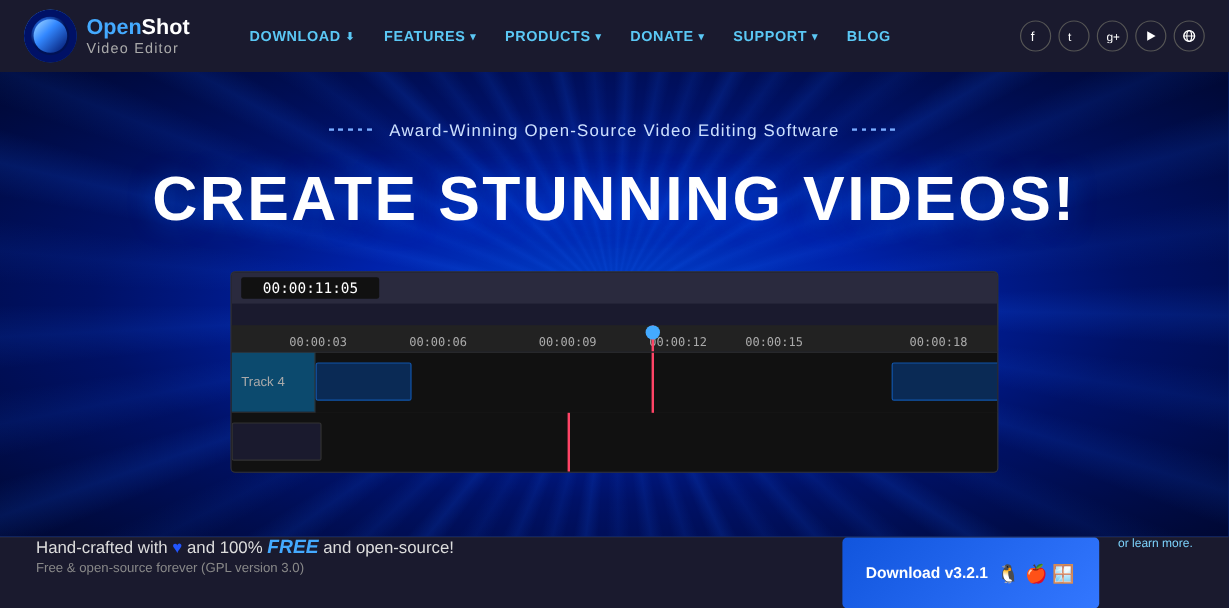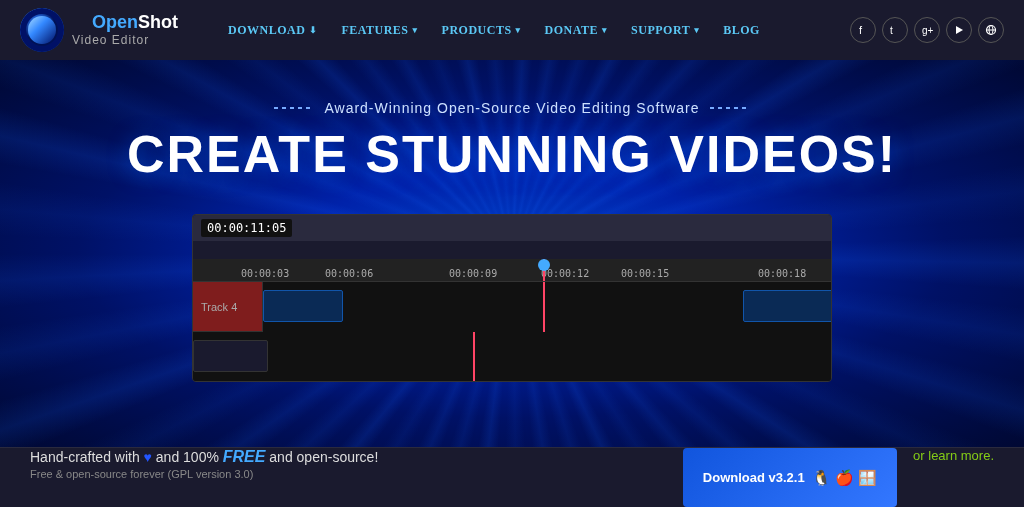--- a/index.html
+++ b/index.html
@@ -34,21 +34,21 @@
     }
     .logo-circle::before {
       content: '';
       position: absolute;
       width: 28px; height: 28px;
       border-radius: 50%;
       background: linear-gradient(135deg, #aaddff 0%, #3388ff 40%, #001166 100%);
       top: 8px; left: 8px;
     }
     .logo-text { display: flex; flex-direction: column; }
-    .logo-main { color: white; font-size: 18px; font-weight: bold; line-height: 1.1; margin-left: 20px; }
+    .logo-main { color: white; font-size: 18px; font-weight: bold; line-height: 1.1; }
     .logo-main span { color: #4af; }
     .logo-sub { color: #aaa; font-size: 12px; letter-spacing: 1px; }
 
     .nav-links {
       display: flex;
       align-items: center;
       gap: 4px;
       flex: 1;
     }
     .nav-item {
@@ -56,21 +56,20 @@
       font-size: 12px;
       font-weight: bold;
       text-transform: uppercase;
       letter-spacing: 0.5px;
       padding: 6px 10px;
       cursor: pointer;
       display: flex;
       align-items: center;
       gap: 4px;
       white-space: nowrap;
-      font-family: Liberation Serif, serif;
     }
     .nav-arrow { font-size: 9px; }
 
     .nav-social {
       display: flex;
       align-items: center;
       gap: 6px;
     }
     .social-btn {
       width: 26px; height: 26px;
@@ -167,21 +166,21 @@
       z-index: 2;
       display: flex;
       flex-direction: column;
       align-items: center;
       padding-top: 40px;
     }
     .hero-subtitle {
       color: #cce0ff;
       font-size: 14px;
       letter-spacing: 1px;
-      margin-bottom: 8px;
+      margin-bottom: 20px;
       display: flex;
       align-items: center;
       gap: 10px;
     }
     .deco-line {
       width: 40px; height: 2px;
       background: repeating-linear-gradient(90deg, #7af 0px, #7af 4px, transparent 4px, transparent 8px);
     }
     .hero-title {
       color: white;
@@ -208,21 +207,21 @@
       padding: 4px 8px;
       display: flex;
       align-items: center;
       gap: 8px;
     }
     .time-display {
       color: white;
       font-size: 12px;
       font-family: monospace;
       background: #111;
-      padding: 2px 6px;
+      padding: 2px 18px;
       border-radius: 2px;
     }
     .timeline-ruler {
       background: #222;
       height: 22px;
       position: relative;
       overflow: hidden;
       margin-top: 18px;
     }
     .ruler-label {
@@ -237,21 +236,21 @@
       border-top: 1px solid #333;
       display: flex;
       align-items: center;
     }
     .track-label {
       width: 70px;
       padding: 6px 8px;
       color: #aaa;
       font-size: 11px;
       border-right: 1px solid #333;
-      background: #7f1d1d;
+      background: #0c4a6e;
       height: 100%;
       display: flex;
       align-items: center;
     }
     .track-content {
       flex: 1;
       height: 44px;
       position: relative;
       background: #111;
     }
@@ -301,22 +300,22 @@
       font-size: 13px;
       font-weight: bold;
       cursor: pointer;
       display: flex;
       align-items: center;
       gap: 8px;
       white-space: nowrap;
     }
     .btn-icons { font-size: 15px; }
     .or-learn {
-      color: #84cc16;
-      font-size: 13px;
+      color: #7dd3fc;
+      font-size: 10px;
       margin-left: 16px;
     }
   </style>
 </head>
 <body>
 
 <nav class="navbar">
   <div class="logo-area">
     <div class="logo-circle">
       <svg width="44" height="44" viewBox="0 0 44 44">
@@ -409,21 +408,21 @@
       <div class="deco-line"></div>
     </div>
     <h1 class="hero-title">CREATE STUNNING VIDEOS!</h1>
 
     <div class="timeline-editor">
       <div class="timeline-header">
         <span class="time-display">00:00:11:05</span>
       </div>
       <div class="timeline-ruler" style="position:relative; height:22px; background:#222;">
         <span class="ruler-label" style="left:48px">00:00:03</span>
-        <span class="ruler-label" style="left:132px">00:00:06</span>
+        <span class="ruler-label" style="left:148px">00:00:06</span>
         <span class="ruler-label" style="left:256px">00:00:09</span>
         <span class="ruler-label" style="left:348px">00:00:12</span>
         <span class="ruler-label" style="left:428px">00:00:15</span>
         <span class="ruler-label" style="left:565px">00:00:18</span>
         <div style="position:absolute; top:0; left:350px; width:2px; height:100%; background:#ff4466; z-index:5;">
           <div style="width:12px; height:12px; background:#4af; border-radius:50%; position:absolute; top:0; left:-5px;"></div>
         </div>
       </div>
       <div class="track" style="height:50px;">
         <div class="track-label">Track 4</div>

